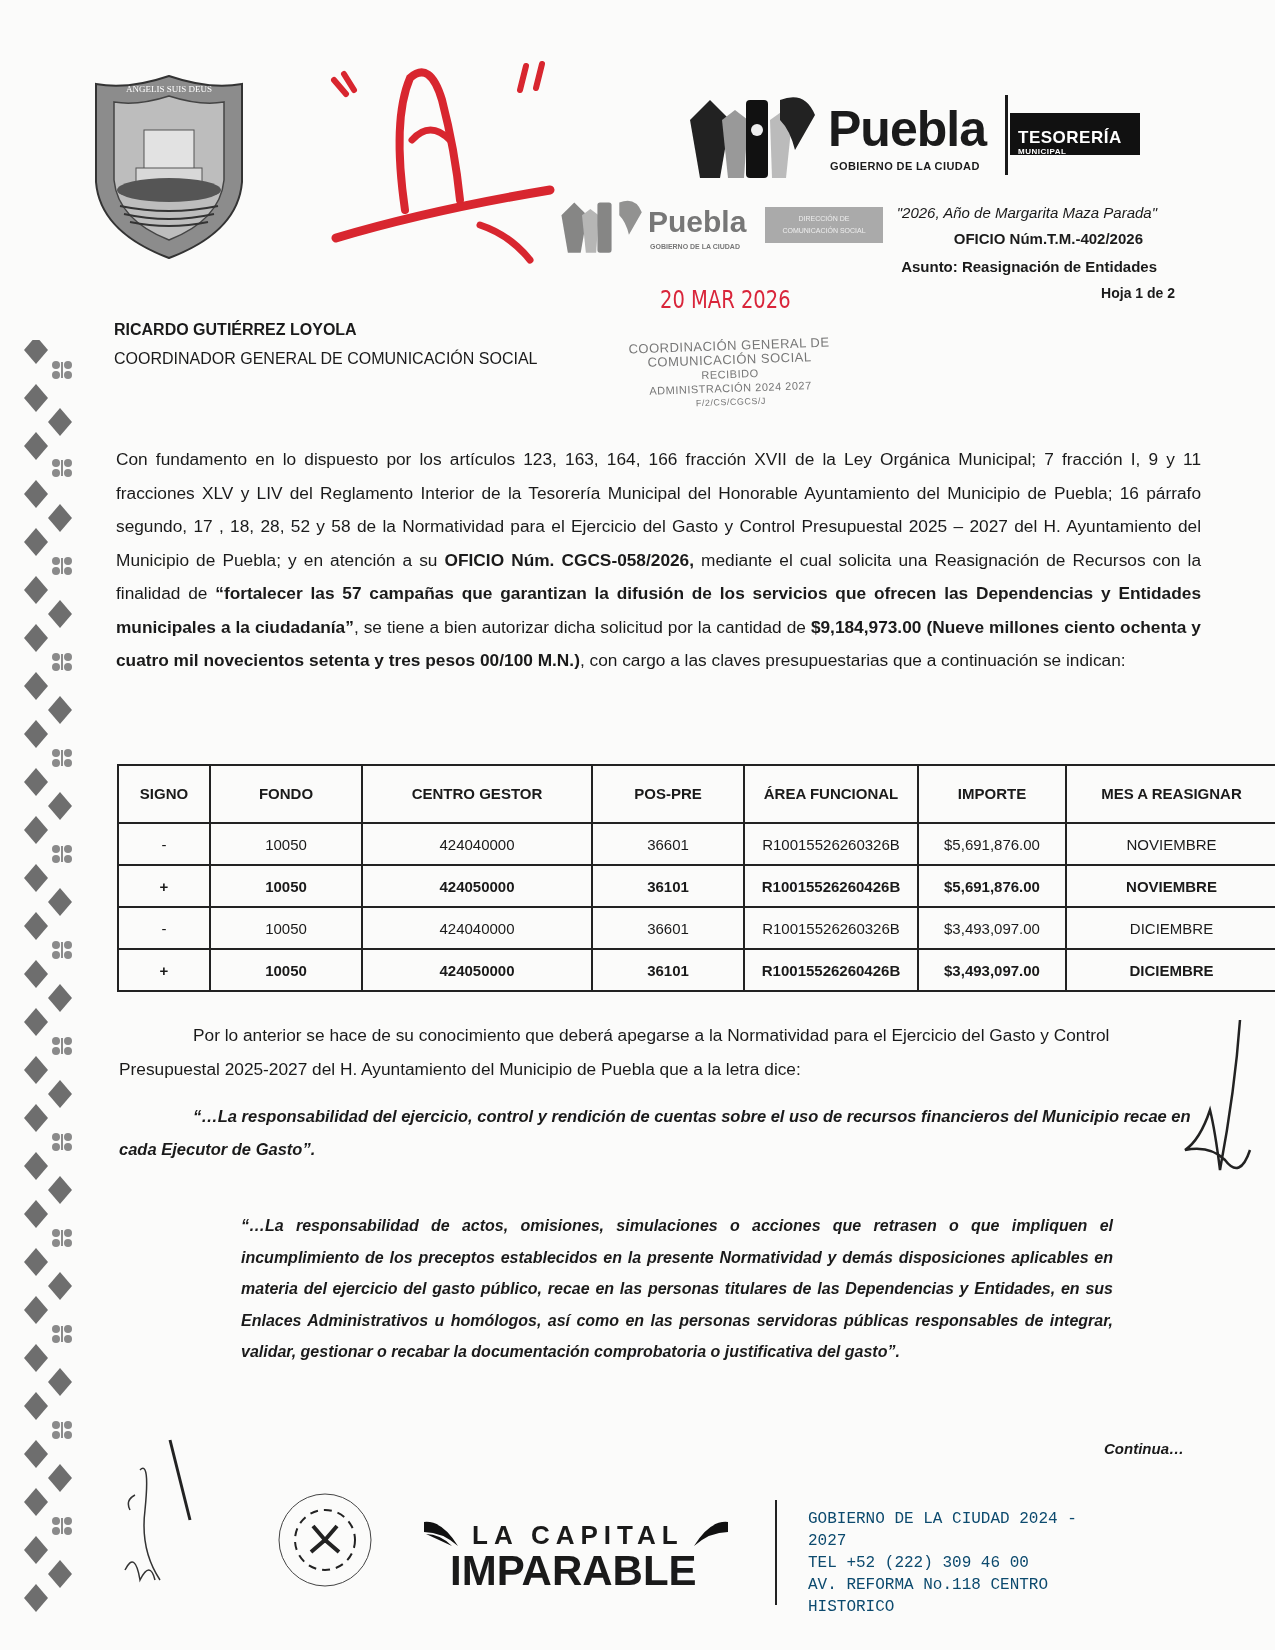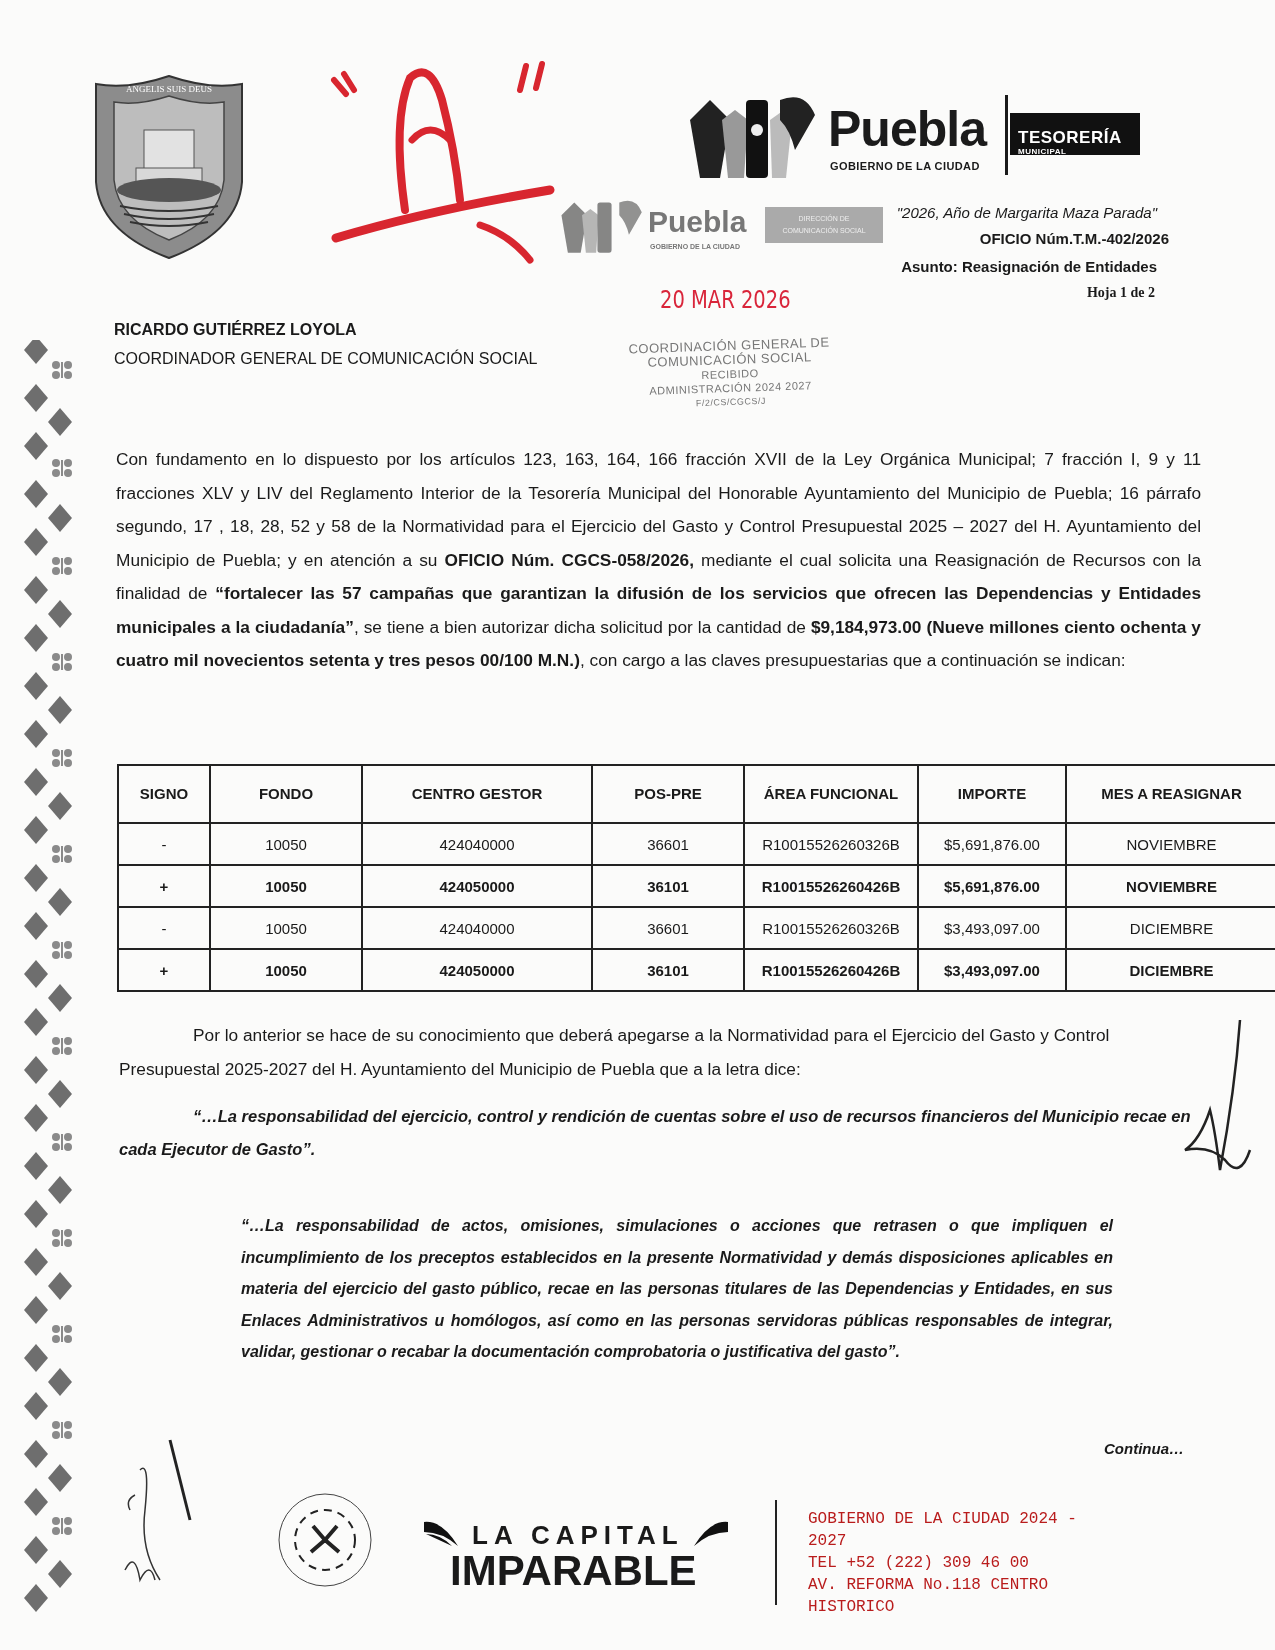--- a/index.html
+++ b/index.html
@@ -24,23 +24,23 @@
   .divider-v { left: 1005px; top: 95px; width: 3px; height: 80px; background: #1a1a1a; }
   .teso-box { left: 1010px; top: 113px; width: 130px; height: 42px; background: #111; color: #fff; padding: 16px 8px; box-sizing: border-box; }
   .teso-title { font-size: 17px; font-weight: 700; letter-spacing: 0.5px; line-height: 18px; }
   .teso-sub { font-size: 8px; font-weight: 700; letter-spacing: 0.5px; }
   .stamp-puebla { left: 648px; top: 205px; font-size: 30px; font-weight: 700; color: #777; }
   .stamp-gob { left: 650px; top: 243px; font-size: 7px; color: #777; font-weight: 700; }
   .stamp-box { left: 765px; top: 207px; width: 118px; height: 36px; background: #aaa; color: #eee; font-size: 7px; text-align: center; line-height: 12px; padding-top: 6px; box-sizing: border-box; }
 
   
   .motto { right: 118px; top: 204px; font-size: 15px; font-style: italic; text-align: right; }
-  .oficio { right: 106px; top: 230px; font-size: 15px; font-weight: 700; text-align: right; }
+  .oficio { right: 132px; top: 230px; font-size: 15px; font-weight: 700; text-align: right; }
   .asunto { right: 118px; top: 258px; font-size: 15px; font-weight: 700; text-align: right; }
-  .hoja { right: 120px; top: 285px; font-size: 14px; font-weight: 700; text-align: center; font-family: Liberation Serif, serif; }
+  .hoja { right: 100px; top: 285px; font-size: 14px; font-weight: 700; text-align: center; }
 
   
   .date-stamp { left: 660px; top: 285px; font-size: 25px; color: #d9253a; font-family: "DejaVu Sans", sans-serif; letter-spacing: 0px; transform: scaleX(0.78); transform-origin: left; }
 
   
   .recipient { left: 114px; top: 315px; font-size: 16px; line-height: 29px; }
   .recipient .name { font-weight: 700; }
   .recipient .presente { letter-spacing: 5px; }
 
   
@@ -69,21 +69,21 @@
 
   
   .sig-right { left: 1180px; top: 1010px; width: 80px; height: 200px; }
   .sig-left { left: 120px; top: 1430px; width: 90px; height: 160px; }
 
   
   .footer-seal { left: 275px; top: 1490px; width: 100px; height: 100px; }
   .brand-top { left: 447px; top: 1520px; font-size: 26px; font-weight: 700; letter-spacing: 6px; margin-left: 25px; }
   .brand-bottom { left: 450px; top: 1550px; font-size: 42px; font-weight: 900; letter-spacing: 0px; line-height: 42px; }
   .footer-div { left: 775px; top: 1500px; width: 2px; height: 105px; background: #222; }
-  .footer-info { left: 808px; top: 1508px; font-family: "Liberation Mono", monospace; font-size: 16px; line-height: 22px; color: #b91c1c; width: 340px; }
+  .footer-info { left: 808px; top: 1508px; font-family: "Liberation Mono", monospace; font-size: 16px; line-height: 22px; color: #0c4a6e; width: 340px; }
 </style>
 </head>
 <body>
 
 <svg class="abs border-strip" viewBox="0 0 60 1280" preserveAspectRatio="none">
   <defs>
     <g id="dia">
         <path d="M0,-14 L12,0 L0,14 L-12,0 Z" fill="#6e6e6e"></path>
       </g>
     <g id="leaf">

